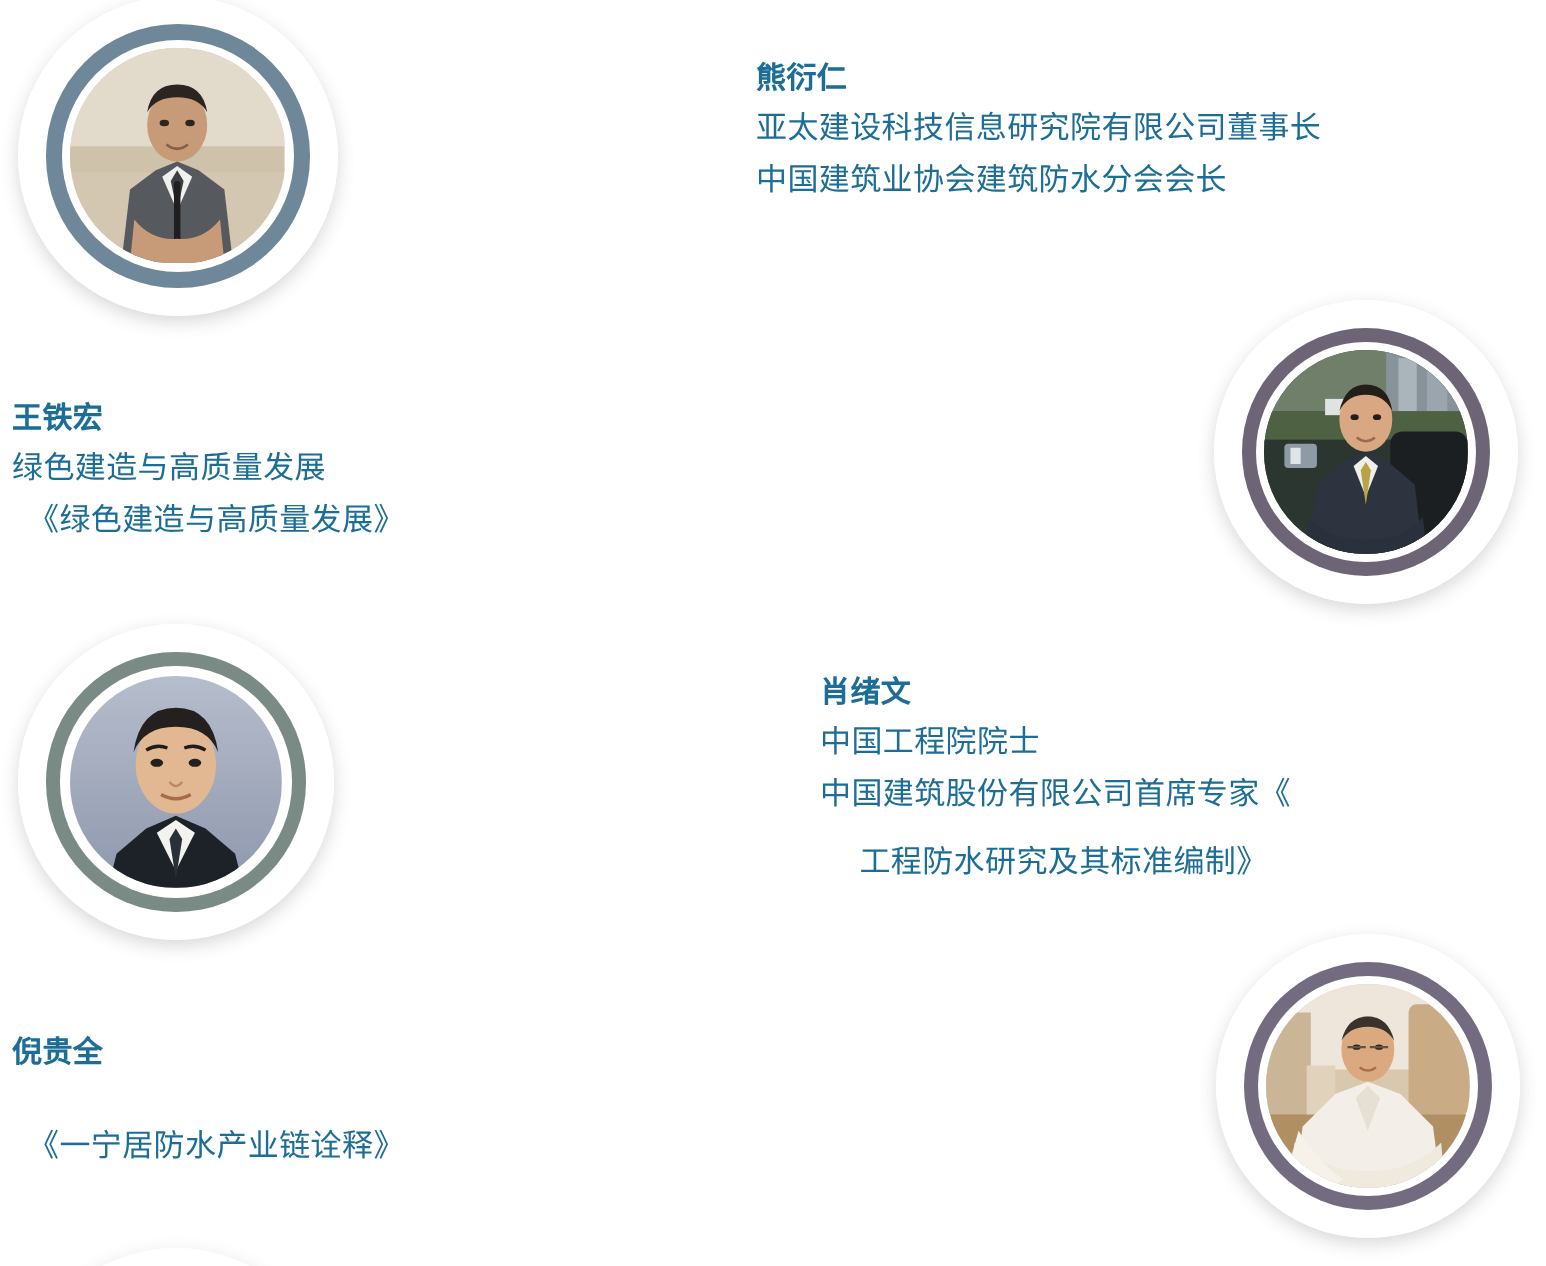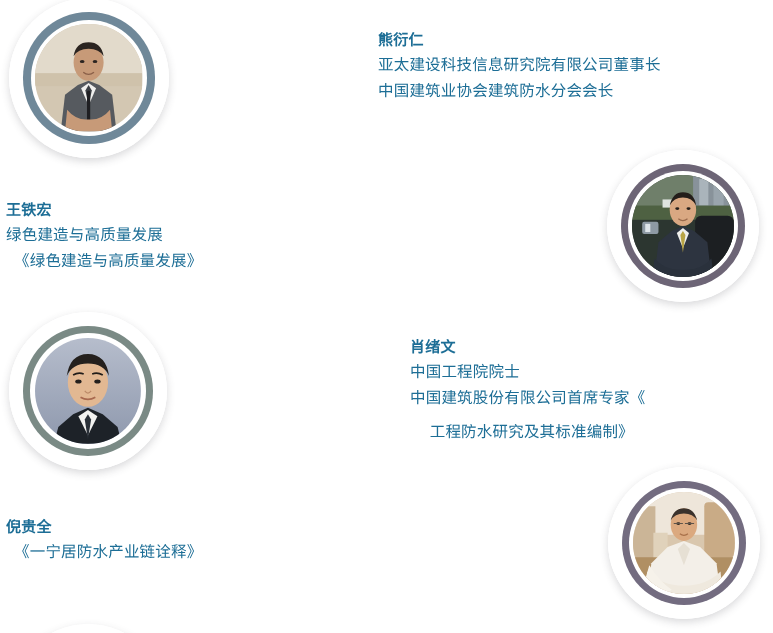--- a/index.html
+++ b/index.html
@@ -190,21 +190,21 @@
 
   <div class="bio" style="left:378px; top:334px;margin-left:32px;">
     <div class="name">肖绪文</div>
     <div class="line">中国工程院院士</div>
     <div class="line">中国建筑股份有限公司首席专家《</div>
     <div class="line gap" style="padding-left:8px;text-align:center;">工程防水研究及其标准编制》</div>
   </div>
 
   <div class="bio" style="left:6px; top:514px;">
     <div class="name">倪贵全</div>
-    <div class="line" style="padding-left:8px;">《一宁居防水产业链诠释》</div>
+    <div class="line" style="padding-left:8px;margin-top:22px;">《一宁居防水产业链诠释》</div>
   </div>
 
   <div class="avatar" style="left:608px; top:467px; width:152px; height:152px;">
     <div class="ring-outer"></div>
     <div class="ring-color" style="background:#736c80;"></div>
     <div class="ring-inner-white"></div>
     <div class="photo">
       <svg viewBox="0 0 100 100" preserveAspectRatio="xMidYMid slice" role="img">
         <rect x="0" y="0" width="100" height="100" fill="#d9c7ae"></rect>
         <rect x="0" y="0" width="100" height="42" fill="#eee6da"></rect>

